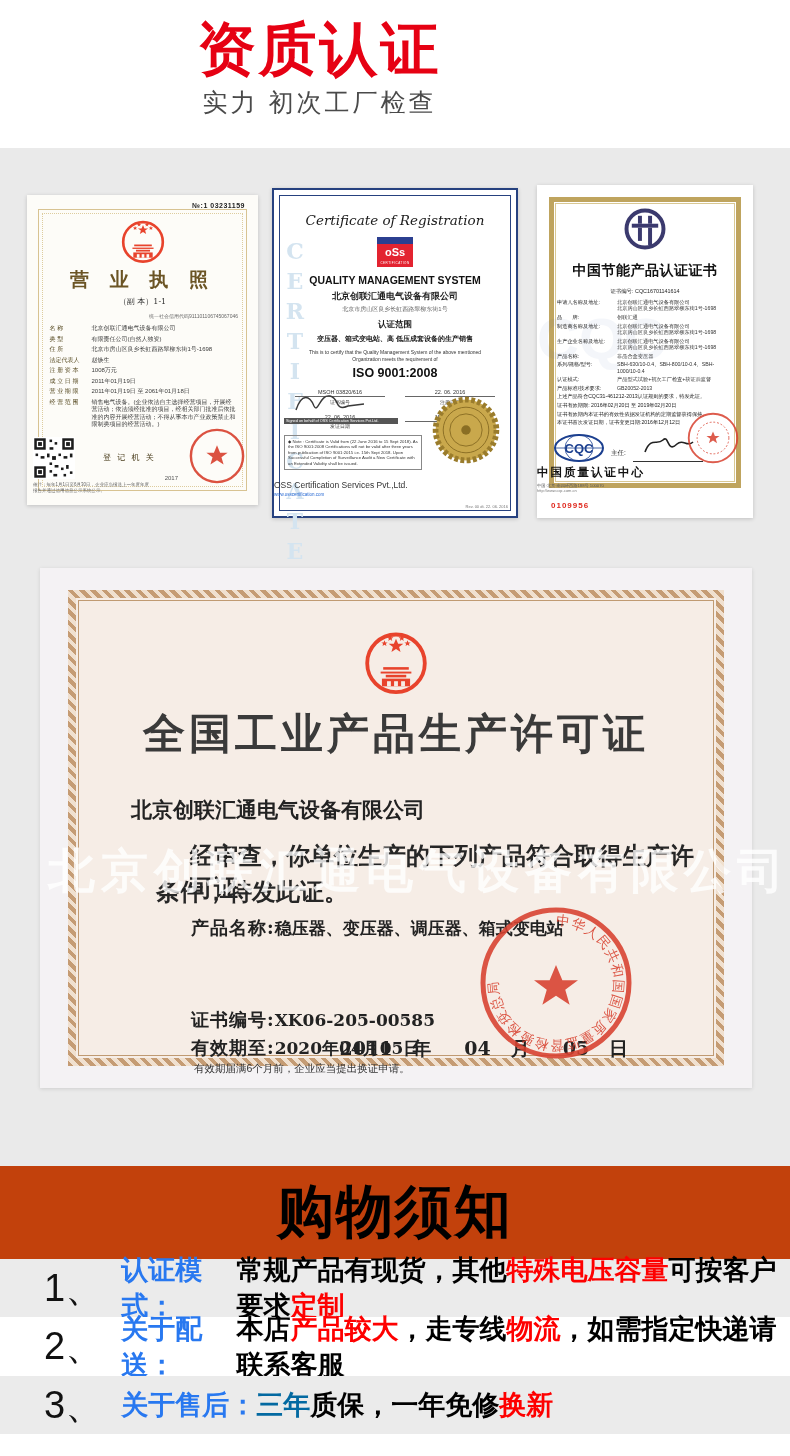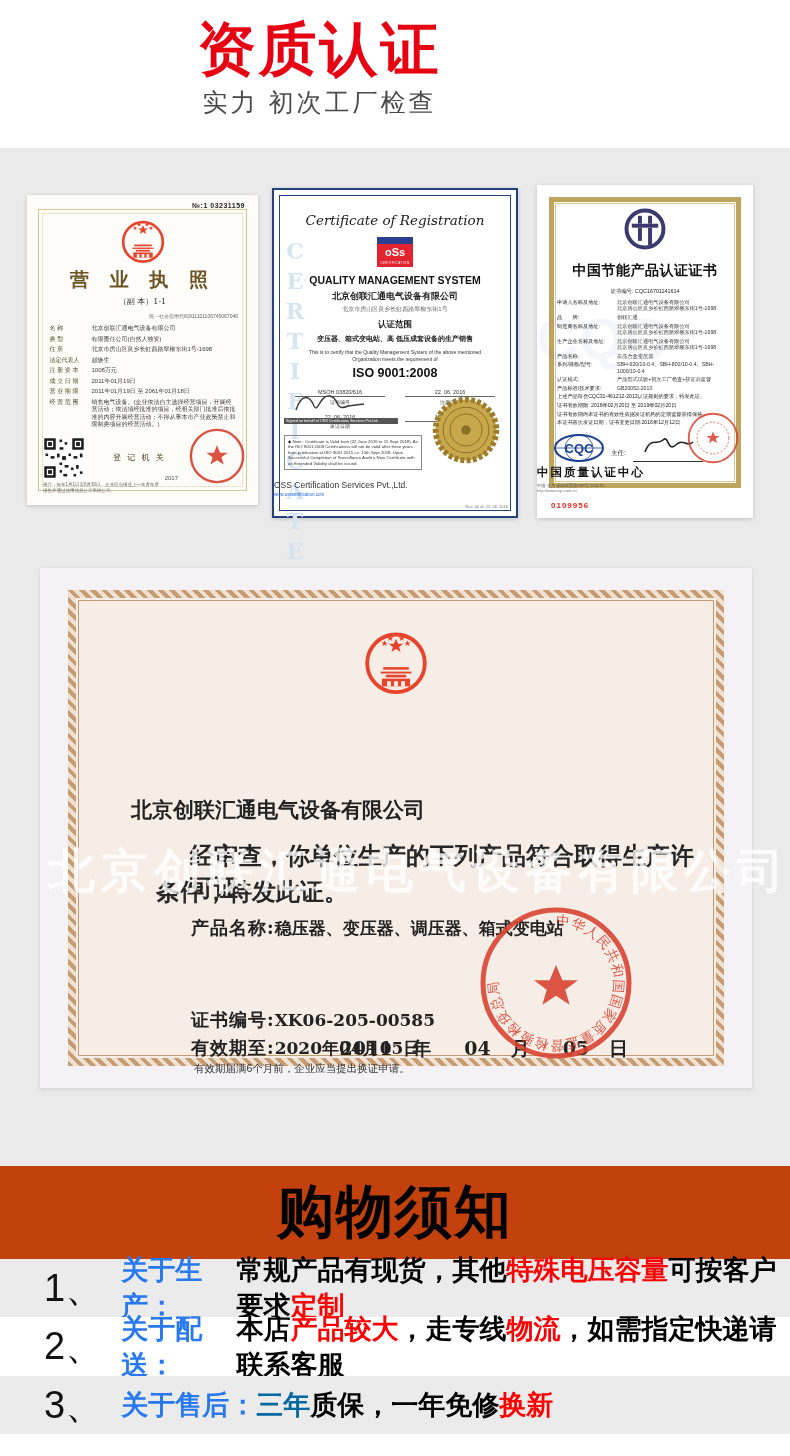--- a/index.html
+++ b/index.html
@@ -19,21 +19,21 @@
   .bl-serial{position:absolute;top:7px;right:13px;font-size:7px;font-weight:bold;color:#222;letter-spacing:.5px;}
   .bl-body{position:absolute;inset:20px 16px;display:flex;flex-direction:column;align-items:center;}
   .bl-emblem{width:44px;height:44px;margin-top:4px;}
   .bl-title{margin-top:4px;font-family:"DejaVu Serif",serif;font-size:19px;font-weight:bold;color:#6b5424;letter-spacing:7px;white-space:nowrap;}
   .bl-sub{margin-top:3px;font-size:8px;color:#333;font-family:"DejaVu Serif",serif;}
   .bl-credit{margin-top:6px;align-self:flex-end;margin-right:4px;font-size:5px;color:#666;}
   .bl-fields{margin-top:6px;width:186px;}
   .bl-row{display:flex;margin-bottom:3px;font-size:6px;line-height:7.5px;text-align:left;}
   .bl-lab{width:42px;flex:none;color:#55481f;}
   .bl-val{flex:1;color:#3c3c3c;}
-  .bl-bottom{position:absolute;left:14px;right:12px;bottom:14px;height:64px;}
+  .bl-bottom{position:absolute;left:4px;right:12px;bottom:14px;height:64px;}
   .bl-qr{position:absolute;left:2px;bottom:12px;width:42px;height:42px;}
   .bl-reg{position:absolute;left:72px;bottom:28px;font-size:8px;color:#4a3d1c;letter-spacing:2px;}
   .bl-year{position:absolute;right:68px;bottom:10px;font-size:6px;color:#555;}
   .bl-seal{position:absolute;right:0px;bottom:6px;width:58px;height:58px;opacity:.9;}
   .bl-note{position:absolute;left:2px;bottom:-2px;width:120px;font-size:4.5px;line-height:5.5px;color:#666;text-align:left;}
   
   .c2{left:272px;top:40px;width:246px;height:330px;border:2px solid #26417f;box-sizing:border-box;}
   .c2 .frame{position:absolute;inset:5px;border:1px solid #26417f;pointer-events:none;}
   .iso-wm{position:absolute;left:8px;top:48px;writing-mode:vertical-rl;text-orientation:upright;
           font-family:"DejaVu Serif",serif;font-size:22px;letter-spacing:4px;color:#d4e4f0;font-weight:bold;}
@@ -379,20 +379,21 @@
           <use href="#star5" transform="translate(59,13) scale(0.5)" fill="#e8432c"></use>
           <use href="#star5" transform="translate(68,21) scale(0.5)" fill="#e8432c"></use>
           <rect x="30" y="58" width="40" height="4" fill="#e8432c"></rect>
           <rect x="26" y="65" width="48" height="3" fill="#e8432c"></rect>
           <rect x="34" y="70" width="32" height="4" fill="#e8432c"></rect>
           <rect x="28" y="76" width="44" height="12" fill="#e8432c"></rect>
           <rect x="36" y="80" width="6" height="8" fill="#f6ede6"></rect>
           <rect x="47" y="80" width="6" height="8" fill="#f6ede6"></rect>
           <rect x="58" y="80" width="6" height="8" fill="#f6ede6"></rect>
         </svg>
+        <div class="gc-title">全国工业产品生产许可证</div>
         <div class="gc-comp">北京创联汇通电气设备有限公司</div>
         <div class="gc-body1">经审查，你单位生产的下列产品符合取得生产许可证</div>
         <div class="gc-body2">条件，特发此证。</div>
         <div class="gc-line gc-product"><span class="lab">产品名称:</span><span class="val">稳压器、变压器、调压器、箱式变电站</span></div>
         <div class="gc-line gc-certno"><span class="lab">证书编号:</span><span class="val">XK06-205-00585</span></div>
         <div class="gc-line gc-valid"><span class="lab">有效期至:</span><span class="val">2020年04月05日</span></div>
         <div class="gc-note">有效期届满6个月前，企业应当提出换证申请。</div>
         <div class="gc-date">2011   年     04   月     05   日</div>
       </div>
       <div class="gc-wm">北京创联汇通电气设备有限公司</div>
@@ -404,21 +405,21 @@
         </text>
         <use href="#star5" transform="translate(79,83) scale(2.2)" fill="#d8402e"></use>
       </svg>
     </div>
   </div>
 
   <div class="notice-title">购物须知</div>
 
   <div class="nrow nrow1">
     <span class="n-num">1、</span>
-    <span class="n-label">关于生产：</span>
+    <span class="n-label">认证模式：</span>
     <span class="n-text"><span style="color: rgb(0, 0, 0);">常规产品有现货，其他</span><span style="color: rgb(254, 0, 0);">特殊电压容量</span><span style="color: rgb(0, 0, 0);">可按客户要求</span><span style="color: rgb(254, 0, 0);">定制</span></span>
   </div>
   <div class="nrow nrow2">
     <span class="n-num">2、</span>
     <span class="n-label">关于配送：</span>
     <span class="n-text"><span style="color: rgb(0, 0, 0);">本店</span><span style="color: rgb(254, 0, 0);">产品较大</span><span style="color: rgb(0, 0, 0);">，走专线</span><span style="color: rgb(254, 0, 0);">物流</span><span style="color: rgb(0, 0, 0);">，如需指定快递请联系客服</span></span>
   </div>
   <div class="nrow nrow3">
     <span class="n-num">3、</span>
     <span class="n-label">关于售后：</span>

